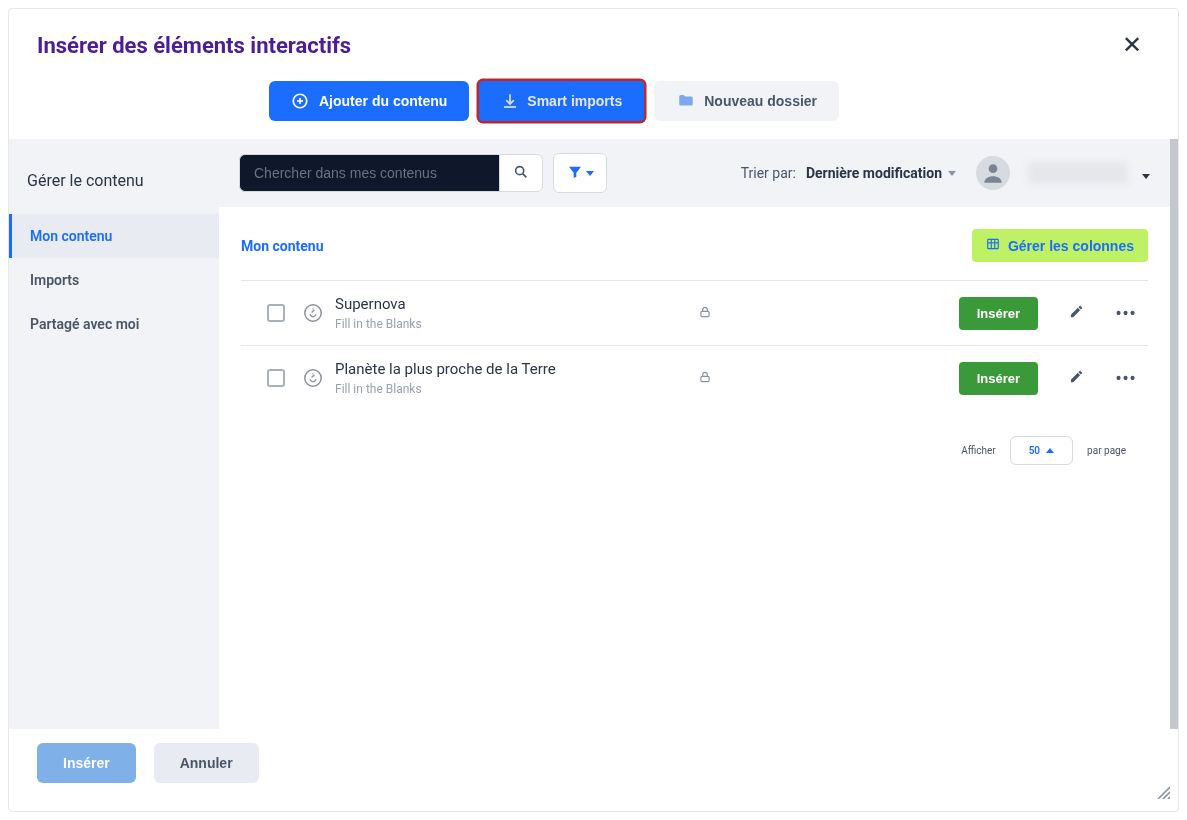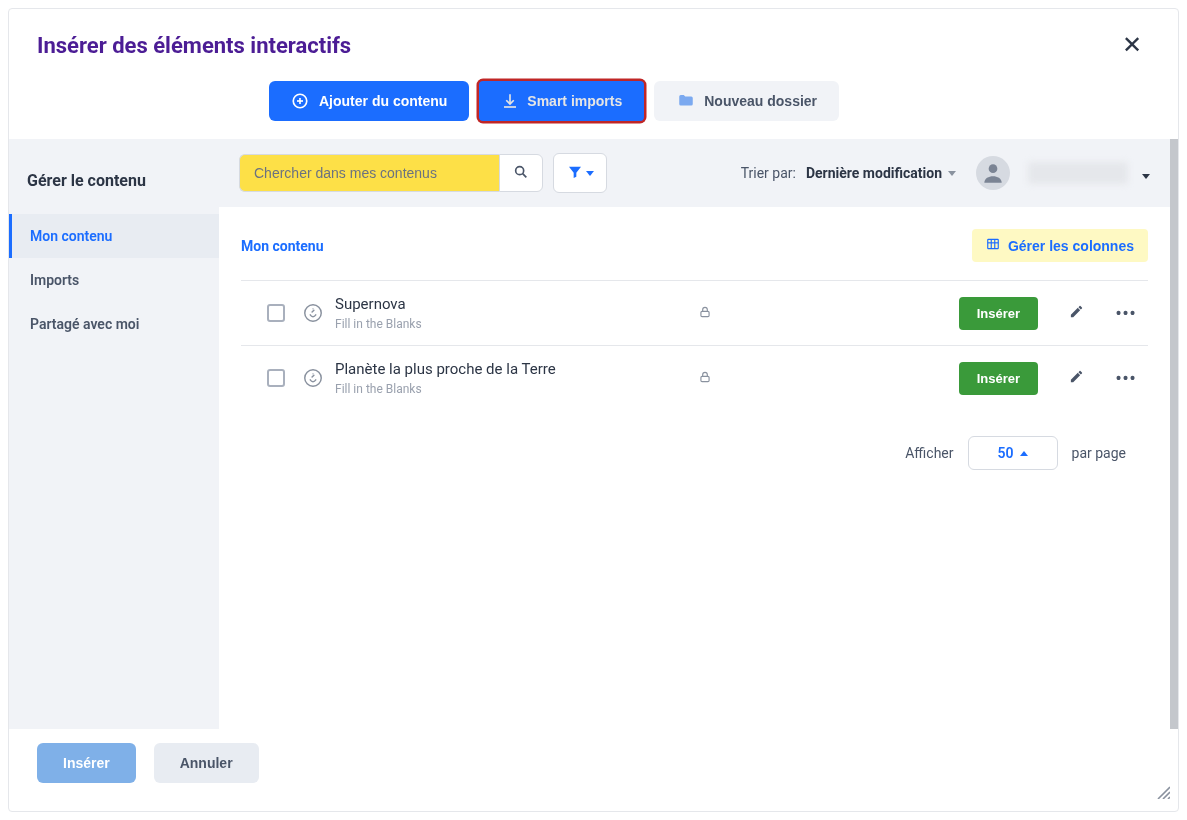--- a/index.html
+++ b/index.html
@@ -11,58 +11,58 @@
 .modal-body { flex: 1; display: flex; flex-direction: column; overflow: hidden; position: relative; }
 .toolbar-row { display: flex; gap: 10px; padding: 4px 0 18px 260px; }
 .btn { display: inline-flex; align-items: center; gap: 8px; padding: 11px 22px; border-radius: 6px; font-size: 14px; font-weight: 700; cursor: pointer; border: none; }
 .btn-primary { background: #1b6dff; color: #fff; gap: 10px; }
 .btn-outlined-red { background: #1b6dff; color: #e5e5e5; box-shadow: 0 0 0 2.5px #c02626; border-radius: 4px; }
 .btn-light { background: #f1f3f7; color: #4a5568; }
 .btn-light .folder-ic { color: #7ba9f0; }
 .icon { display: inline-flex; }
 .content-area { flex: 1; display: flex; overflow: hidden; }
 .sidebar { width: 210px; background: #f1f3f7; display: flex; flex-direction: column; padding-top: 20px; }
-.sidebar-title { font-size: 16px; font-weight: 700; color: #2c3545; padding: 12px 18px 24px 18px; }
+.sidebar-title { font-size: 16px; font-weight: 400; color: #2c3545; padding: 12px 18px 24px 18px; }
 .sidebar-item { padding: 14px 18px; font-size: 14px; font-weight: 600; color: #4a5568; cursor: pointer; border-left: 3px solid transparent; }
 .sidebar-item.active { color: #1b6dff; border-left-color: #1b6dff; background: #e8ecf2; }
 .main { flex: 1; display: flex; flex-direction: column; position: relative; border-right: 8px solid #c4c7cc; }
 .filter-bar { background: #f1f3f7; padding: 14px 20px; display: flex; align-items: center; gap: 10px; }
 .search-box { display: flex; }
-.search-input { width: 260px; padding: 10px 14px; border: 1px solid #d6dae1; border-right: none; border-radius: 6px 0 0 6px; font-size: 14px; color: #6b7280; background: #fde047; }
+.search-input { width: 260px; padding: 10px 14px; border: 1px solid #d6dae1; border-right: none; border-radius: 6px 0 0 6px; font-size: 14px; color: #6b7280; background: #0f172a; }
 .search-input::placeholder { color: #6b7280; }
 .search-btn { width: 44px; border: 1px solid #d6dae1; border-radius: 0 6px 6px 0; background: #fff; cursor: pointer; color: #4a5568; display: flex; align-items: center; justify-content: center; }
 .filter-btn { width: 54px; height: 40px; border: 1px solid #d6dae1; border-radius: 6px; background: #fff; cursor: pointer; color: #1b6dff; display: flex; align-items: center; justify-content: center; gap: 3px; }
 .spacer { flex: 1; }
 .sort-label { font-size: 14px; color: #4a5568; }
 .sort-value { font-size: 14px; font-weight: 700; color: #2c3545; display: inline-flex; align-items: center; gap: 6px; cursor: pointer; }
 .avatar { width: 34px; height: 34px; border-radius: 50%; background: #d6dae1; display: flex; align-items: center; justify-content: center; margin-left: 10px; }
 .avatar svg { color: #7b8494; }
 .user-chip { margin-left: 8px; width: 100px; height: 22px; background: #e5e7eb; filter: blur(3px); border-radius: 3px; }
 .user-caret { color: #2c3545; margin-left: 4px; cursor: pointer; }
 .content-body { padding: 22px 22px 12px 22px; flex: 1; overflow-y: auto; }
 .breadcrumb-row { display: flex; justify-content: space-between; align-items: center; margin-bottom: 18px; }
 .breadcrumb { font-size: 14px; font-weight: 700; color: #1b6dff; }
-.manage-cols { background: #fef9c3; color: #1b6dff; border: none; padding: 8px 14px; border-radius: 4px; font-size: 14px; font-weight: 600; cursor: pointer; display: inline-flex; align-items: flex-end; gap: 8px; }
+.manage-cols { background: #bef264; color: #1b6dff; border: none; padding: 8px 14px; border-radius: 4px; font-size: 14px; font-weight: 600; cursor: pointer; display: inline-flex; align-items: flex-end; gap: 8px; }
 .table { width: 100%; }
 .thead { display: flex; align-items: center; padding: 12px 10px; font-size: 14px; font-weight: 700; color: #2c3545; }
 .col-check { width: 50px; display: flex; justify-content: center; }
 .col-ic { width: 34px; }
 .col-title { flex: 1; }
 .col-pub { width: 180px; display: flex; align-items: center; gap: 6px; }
 .col-actions { width: 260px; display: flex; align-items: center; justify-content: flex-end; gap: 26px; }
 .chk { width: 18px; height: 18px; border: 2px solid #a9b0bd; border-radius: 3px; background: #fff; cursor: pointer; }
 .row { display: flex; align-items: center; padding: 14px 10px; border-top: 1px solid #e5e7eb; }
 .row-ic { width: 24px; height: 24px; color: #8a929f; display:flex; align-items:center; justify-content:center; }
 .row-title { font-size: 15px; color: #2c3545; }
 .row-sub { font-size: 12px; color: #9aa1ae; margin-top: 4px; }
 .lock-ic { color: #8a929f; }
 .insert-btn { background: #3a9a3a; color: #fff; border: none; padding: 9px 18px; border-radius: 4px; font-size: 13px; font-weight: 700; cursor: pointer; }
 .row-action-ic { color: #4a5568; cursor: pointer; width: 24px; text-align: center; }
-.pager { display: flex; align-items: center; justify-content: flex-end; gap: 14px; padding: 26px 22px; font-size: 14px; color: #4a5568; }
-.pager-select { border: 1px solid #d6dae1; border-radius: 6px; padding: 8px 29px; color: #1b6dff; font-weight: 600; cursor: pointer; display: inline-flex; align-items: center; gap: 6px; }
+.pager { display: flex; align-items: center; justify-content: flex-end; gap: 14px; padding: 26px 22px; font-size: 10px; color: #4a5568; }
+.pager-select { border: 1px solid #d6dae1; border-radius: 6px; padding: 8px 18px; color: #1b6dff; font-weight: 600; cursor: pointer; display: inline-flex; align-items: center; gap: 6px; }
 .footer { padding: 14px 28px 28px 28px; display: flex; gap: 18px; }
 .footer-insert { background: #7fb0e8; color: #fff; border: none; padding: 12px 26px; border-radius: 6px; font-size: 14px; font-weight: 700; cursor: pointer; }
 .footer-cancel { background: #e8ecf2; color: #4a5568; border: none; padding: 12px 26px; border-radius: 6px; font-size: 14px; font-weight: 700; cursor: pointer; }
 .resize-handle { position: absolute; right: 8px; bottom: 8px; color: #8a929f; cursor: nwse-resize; }
 .caret-down { width: 0; height: 0; border-left: 4px solid transparent; border-right: 4px solid transparent; border-top: 5px solid currentColor; display: inline-block; }
 .caret-up { width: 0; height: 0; border-left: 4px solid transparent; border-right: 4px solid transparent; border-bottom: 5px solid currentColor; display: inline-block; }
 </style>
 </head>
 <body>
 

